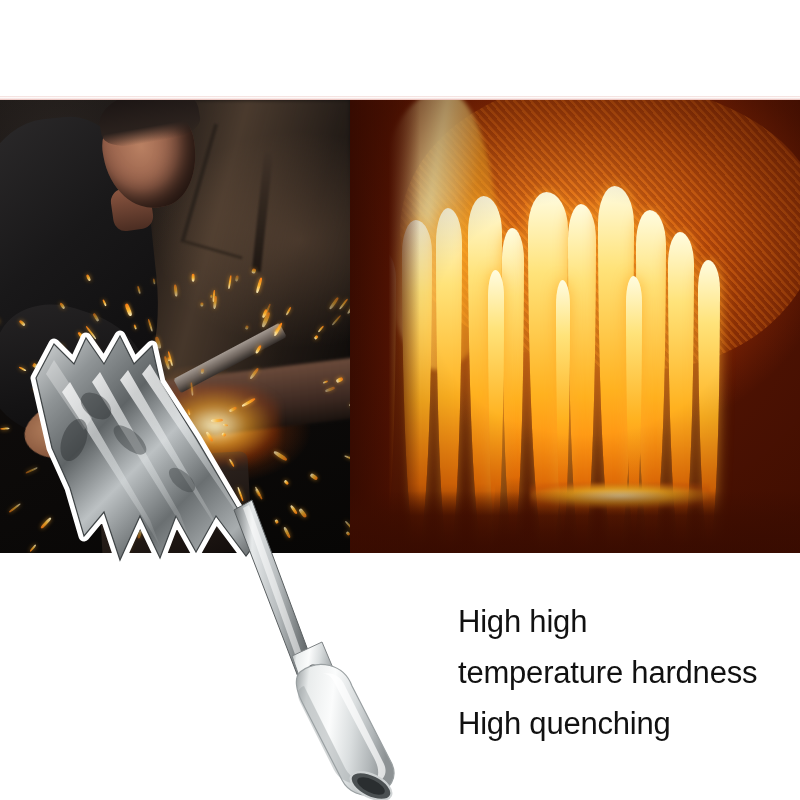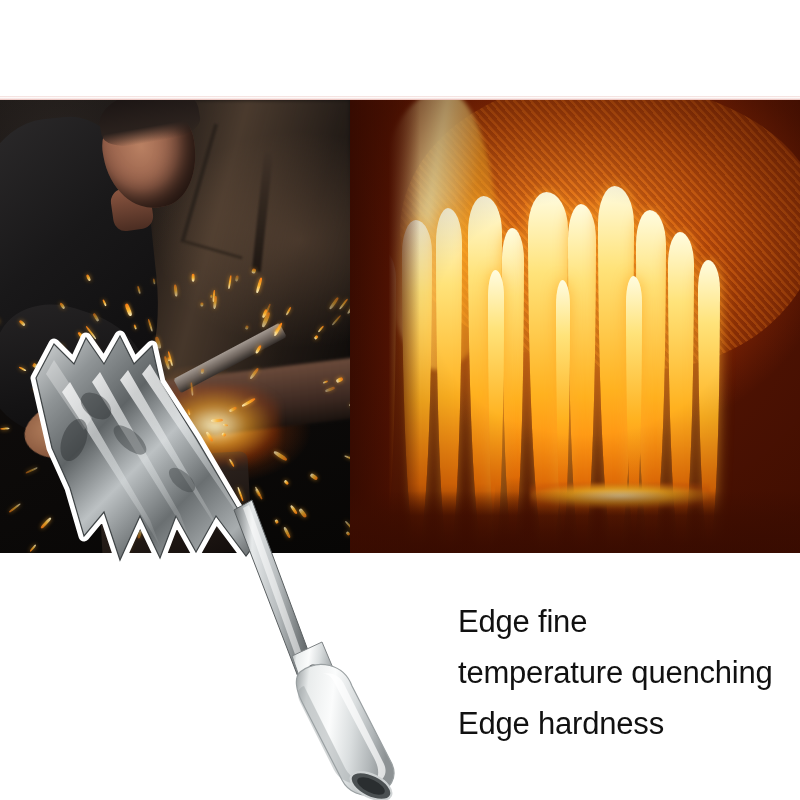--- a/index.html
+++ b/index.html
@@ -476,18 +476,18 @@
              C 296 370, 294 358, 300 352 Z" fill="url(#ferruleGrad)" stroke="#9aa0a2" stroke-width="1.2"></path>
     <path d="M318 356 C 328 350, 340 354, 345 366 L 384 444 C 388 453, 384 460, 376 463
              C 380 452, 378 446, 374 438 L 334 362 C 330 354, 324 352, 318 356 Z" fill="#ffffff" opacity="0.72"></path>
     <path d="M304 366 L 344 446 C 348 455, 356 461, 364 462 C 352 466, 340 461, 334 450
              L 300 382 C 296 374, 298 368, 304 366 Z" fill="#9ba1a3" opacity="0.45"></path>
     <ellipse cx="371" cy="466" rx="22" ry="11" transform="rotate(26 371 466)" fill="#4b5052" stroke="#cfd3d4" stroke-width="2.2"></ellipse>
     <ellipse cx="371" cy="466" rx="15" ry="6.5" transform="rotate(26 371 466)" fill="#2a2e30"></ellipse>
   </svg>
 
   <div id="features">
-    <div class="feature-line">Edge fine</div>
-    <div class="feature-line">temperature quenching</div>
-    <div class="feature-line">Edge hardness</div>
+    <div class="feature-line">High high</div>
+    <div class="feature-line">temperature hardness</div>
+    <div class="feature-line">High quenching</div>
   </div>
 
 </div>
 
 </body></html>

